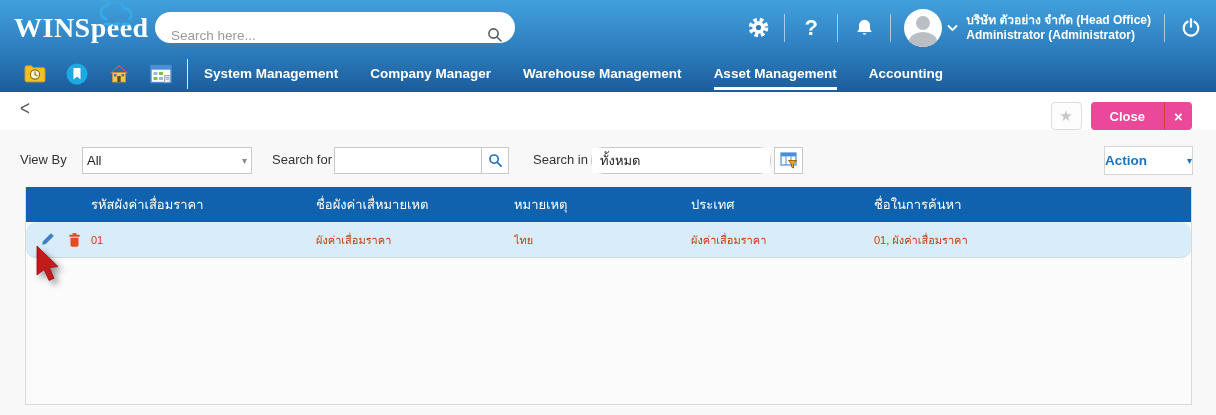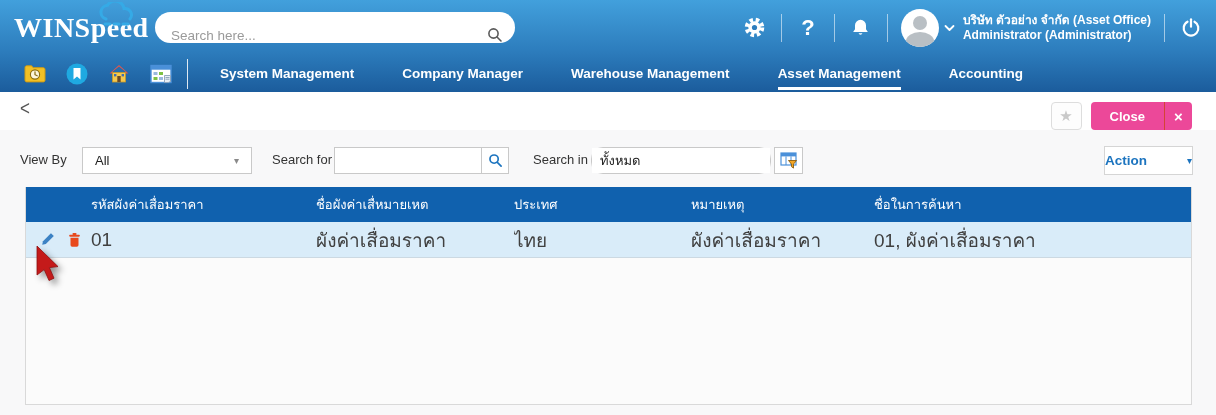--- a/index.html
+++ b/index.html
@@ -27,21 +27,21 @@
   .avatar .bodyp { position:absolute; left:5px; top:23px; width:28px; height:18px; border-radius:50%; background:#b9bfc4; }
   .user-chevron { margin:0 8px 0 5px; display:flex; }
   .user-lines { color:#fff; font-size:12px; font-weight:700; line-height:15px; white-space:nowrap; }
 
   
   .nav-row { position:absolute; left:0; top:55px; width:1216px; height:37px; display:flex; align-items:center; }
   .quick-icons { display:flex; align-items:center; gap:20px; padding-left:24px; }
   .quick-icons .qi { width:22px; height:22px; display:flex; align-items:center; justify-content:center; }
   .nav-sep { width:1px; height:30px; background:rgba(255,255,255,.85); margin-left:15px; }
   .tabs { display:flex; align-items:center; gap:32px; margin-left:16px; height:37px; }
-  .tab { color:#fff; font-size:13.5px; font-weight:700; height:37px; display:flex; align-items:center; position:relative; cursor:pointer; white-space:nowrap;margin-left:16px; }
+  .tab { color:#fff; font-size:13.5px; font-weight:700; height:37px; display:flex; align-items:center; position:relative; cursor:pointer; white-space:nowrap; }
   .tab.active::after { content:""; position:absolute; left:0; right:0; bottom:2px; height:3px; background:#fff; }
 
   
   .titlebar { position:absolute; left:0; top:92px; width:1216px; height:38px; background:#fff; }
   .page-title-wrap { position:absolute; left:20px; top:7px; display:flex; align-items:center; gap:9px; }
   .back-glyph { font-size:17px; color:#555; font-weight:400; transform:scaleY(1.15); }
   .page-title { font-size:17.5px; color:#3a3a3a; }
   .tb-buttons { position:absolute; right:24px; top:10px; display:flex; align-items:center; gap:9px; }
   .star-btn { width:31px; height:28px; background:#fdfdfd; border:1px solid #ddd; border-radius:4px;
               display:flex; align-items:center; justify-content:center; color:#c9c9c9; font-size:15px; }
@@ -51,37 +51,37 @@
   .btn .glyph { width:27px; display:flex; align-items:center; justify-content:center; font-size:15px; }
   .btn-new { background:#27a65e; }
   .btn-new .gsep { background:#1f9152; }
   .btn-close { background:#ec4899; }
   .btn-close .gsep { background:#d44434; }
 
   
   .content { position:absolute; left:0; top:130px; width:1216px; height:285px; background:#f8f8f9; }
   .flabel { position:absolute; top:22px; font-size:13px; color:#333; white-space:nowrap; }
   .fbox { position:absolute; top:17px; height:27px; background:#fff; border:1px solid #c9c9c9; }
-  .select-box { left:82px; width:170px; display:flex; align-items:center; padding:0 12px; font-size:13px; color:#222; justify-content:space-between; }
+  .select-box { left:82px; width:170px; display:flex; align-items:center; padding:0 4px; font-size:13px; color:#222; justify-content:space-between; }
   .caret { color:#8a8a8a; font-size:10px; }
   .sfor-wrap { left:334px; width:175px; display:flex; }
   .sfor-wrap input { flex:1; border:none; outline:none; padding:0 8px; font-size:13px; color:#222; min-width:0; }
   .sfor-mag { width:27px; border-left:1px solid #c9c9c9; display:flex; align-items:center; justify-content:center; }
   .sin-wrap { left:591px; width:180px; display:flex;border-radius:12px; }
   .sin-wrap input { flex:1; border:none; outline:none; padding:0 8px; font-size:13px; color:#222; min-width:0; }
   .filter-grid-btn { left:774px; width:29px; display:flex; align-items:center; justify-content:center; }
   .action-btn { position:absolute; left:1104px; top:16px; width:89px; height:29px; background:#fff; border:1px solid #d5d5d5;
                 display:flex; align-items:center; justify-content:space-between; gap:16px; font-size:13.5px; color:#1c74bf; font-weight:700; }
 
   
   .panel { position:absolute; left:25px; top:57px; width:1167px; height:218px; background:#fbfbfb;
            border:1px solid #d9d9d9; border-top:none; }
   .g-row { display:grid; grid-template-columns:65px 225px 198px 177px 183px 1fr; align-items:center; }
   .thead { height:35px; background:#1061ae; color:#fff; font-size:13px; }
-  .trow { height:36px; background:#d9ecf9; color:#404040; font-size:19px; border-bottom:1px solid #ccd9e2; }
+  .trow { height:36px; background:#d9ecf9; color:#c2410c; font-size:11px; border-bottom:1px solid #ccd9e2;border-radius:10px; }
   .cell { overflow:hidden; white-space:nowrap; }
   .actions-cell { display:flex; align-items:center; gap:11px; padding-left:13px; }
   .icon-btn { display:flex; width:16px; height:16px; align-items:center; justify-content:center; }
 
   .cursor { position:absolute; left:36px; top:246px; filter:drop-shadow(4px 4px 3px rgba(0,0,0,.4)); }
 </style>
 </head>
 <body>
 
 <div class="stage">
@@ -125,21 +125,21 @@
         <div class="avatar">
           <div class="head"></div>
             <div class="bodyp"></div>
         </div>
         <span class="user-chevron">
           <svg width="11" height="8" viewBox="0 0 11 8">
               <polyline points="1.5,2 5.5,6 9.5,2" fill="none" stroke="#fff" stroke-width="1.8" stroke-linecap="round" stroke-linejoin="round"></polyline>
             </svg>
         </span>
         <div class="user-lines">
-          <div>บริษัท ตัวอย่าง จำกัด (Asset Office)</div>
+          <div>บริษัท ตัวอย่าง จำกัด (Head Office)</div>
           <div>Administrator (Administrator)</div>
         </div>
         <div class="vdiv"></div>
         <span class="tb-icon">
           <svg width="22" height="22" viewBox="0 0 24 24">
             <path d="M8.2 5.2a8 8 0 1 0 7.6 0" fill="none" stroke="#fff" stroke-width="2.4" stroke-linecap="round"></path>
             <line x1="12" y1="2.5" x2="12" y2="10.5" stroke="#fff" stroke-width="2.4" stroke-linecap="round"></line>
           </svg>
         </span>
       </div>
@@ -245,22 +245,22 @@
     <div class="action-btn">
       <span>Action</span>
       <span class="caret" style="color:#1c74bf">▾</span>
     </div>
 
     <div class="panel">
       <div class="g-row thead">
         <div class="cell"></div>
         <div class="cell">รหัสผังค่าเสื่อมราคา</div>
         <div class="cell">ชื่อผังค่าเสื่หมายเหต</div>
+        <div class="cell">หมายเหตุ</div>
         <div class="cell">ประเทศ</div>
-        <div class="cell">หมายเหตุ</div>
         <div class="cell">ชื่อในการค้นหา</div>
       </div>
       <div class="g-row trow">
         <div class="cell actions-cell">
           <span class="icon-btn">
             <svg width="15" height="15" viewBox="0 0 20 20">
               <path d="M14.6 1.6l3.8 3.8-10.6 10.6-4.9 1.1 1.1-4.9z" fill="#3c82c4"></path>
             </svg>
           </span>
           <span class="icon-btn">

